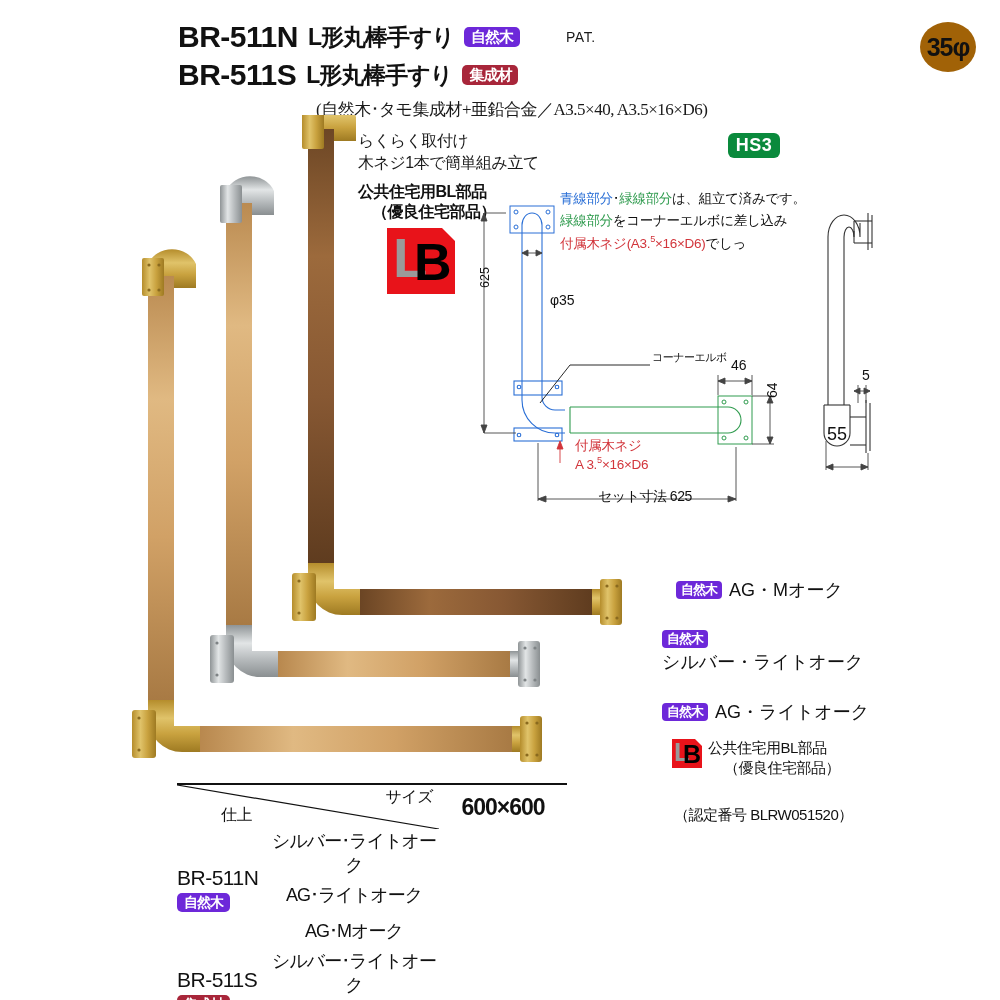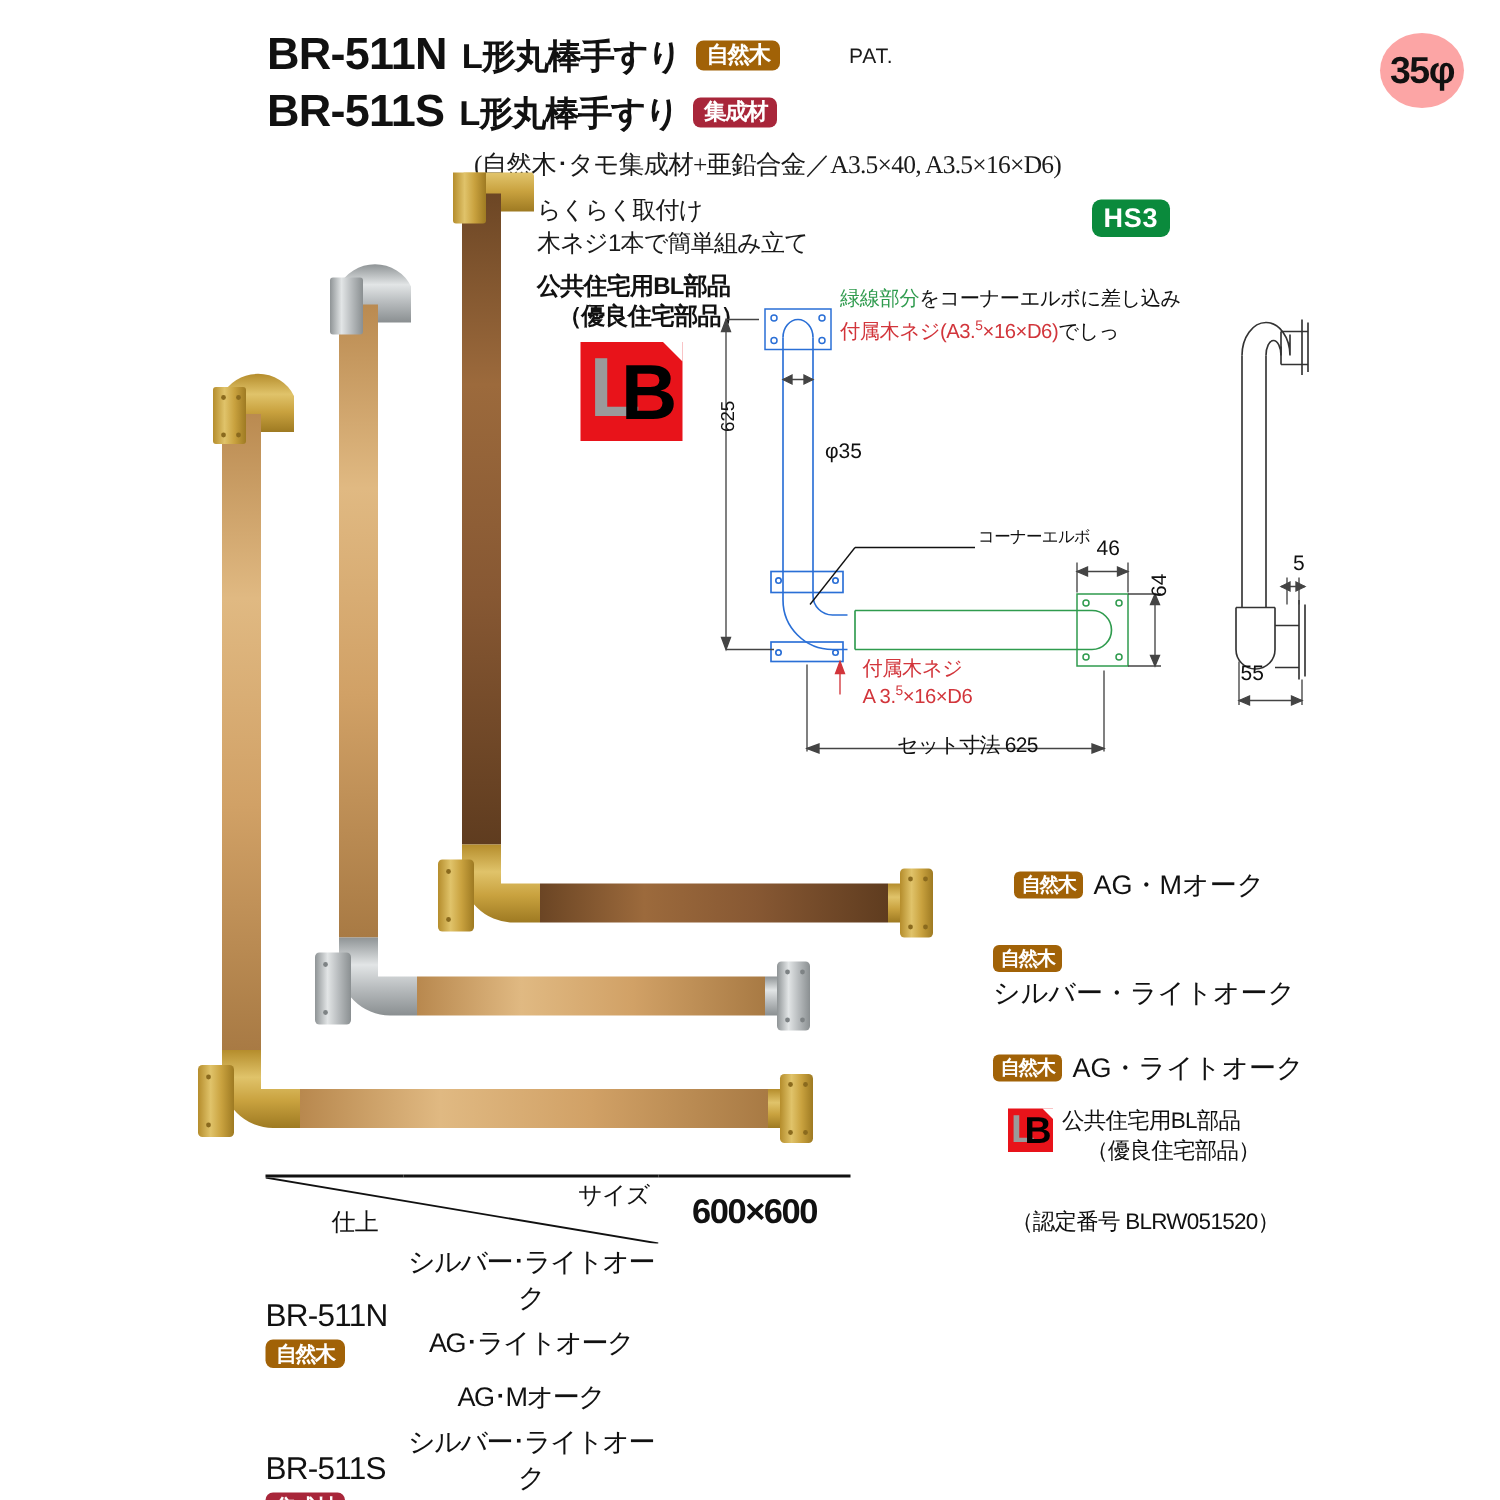--- a/index.html
+++ b/index.html
@@ -14,26 +14,26 @@
 
   
   #header{left:178px;top:20px;width:810px;}
   .title-row{display:flex;align-items:center;gap:10px;height:34px;}
   .model-code{font-size:30px;font-weight:bold;letter-spacing:-0.5px;}
   .model-desc{font-size:23px;font-weight:bold;letter-spacing:-1px;}
   .badge-mat{
     display:inline-block;color:#fff;font-size:15px;font-weight:bold;
     padding:2px 7px 3px 7px;border-radius:5px;line-height:1;letter-spacing:-1px;
   }
-  .badge-shizen{background:#a16207;}
+  .badge-shizen{background:#6d28d9;}
   .badge-shusei{background:#a8263a;}
   .pat{font-size:14px;letter-spacing:0.5px;margin-left:36px;color:#1a1a1a;}
   .badge-dia{
     position:absolute;left:742px;top:2px;width:56px;height:50px;border-radius:50%;
-    background:#fca5a5;color:#111;font-size:25px;font-weight:bold;
+    background:#a16207;color:#111;font-size:25px;font-weight:bold;
     display:flex;align-items:center;justify-content:center;letter-spacing:-1px;
   }
   #subtitle{left:316px;top:98px;font-size:17px;color:#1a1a1a;font-family:"Liberation Serif","DejaVu Serif",serif;letter-spacing:-0.5px;}
 
   
   #easy{left:358px;top:130px;font-size:16px;line-height:1.35;letter-spacing:-0.5px;color:#1a1a1a;}
   #blcaption{left:358px;top:182px;font-size:16px;font-weight:bold;line-height:1.25;letter-spacing:-0.5px;}
   #blcaption .indent{padding-left:14px;}
 
   .badge-hs3{
@@ -135,20 +135,23 @@
 <div class="abs badge-hs3">HS3</div>
 
 <div class="abs lb-logo" id="lb-big">
   <span class="corner"></span>
   <span class="l">L</span>
   <span class="b">B</span>
 </div>
 
 <div class="abs" id="assembly-note">
   <div>
+    <span class="c-blue">青線部分</span><span class="c-black">･</span><span class="c-green">緑線部分</span><span class="c-black">は、組立て済みです。</span>
+  </div>
+  <div>
     <span class="c-green">緑線部分</span><span class="c-black">をコーナーエルボに差し込み</span>
   </div>
   <div>
     <span class="c-red">付属木ネジ(A3.</span><span class="c-red sup">5</span><span class="c-red">×16×D6)</span><span class="c-black">でしっ</span>
   </div>
 </div>
 
 <svg class="abs" id="diagram" viewBox="0 0 330 330">
 
   <g stroke="#2a6fd6" fill="none" stroke-width="1.1">
@@ -284,21 +287,21 @@
 
   <g stroke="#444" fill="none" stroke-width="0.9">
     <line x1="26" y1="272" x2="68" y2="272"></line>
     <polygon points="26,272 33,269 33,275" fill="#444"></polygon>
     <polygon points="68,272 61,269 61,275" fill="#444"></polygon>
     <line x1="26" y1="246" x2="26" y2="275"></line>
     <line x1="68" y1="258" x2="68" y2="275"></line>
   </g>
 </svg>
 <div class="abs dimtext" style="left:862px;top:367px;font-size:14px;">5</div>
-<div class="abs dimtext" style="left:827px;top:440px;font-size:14px;">55</div>
+<div class="abs dimtext" style="left:827px;top:424px;font-size:18px;">55</div>
 
 <svg class="abs" id="photos" viewBox="0 0 560 665">
   <defs>
     <linearGradient id="brass" x1="0" y1="0" x2="1" y2="0">
       <stop offset="0%" stop-color="#b58d2c"></stop>
         <stop offset="35%" stop-color="#e0c36a"></stop>
       <stop offset="65%" stop-color="#c9a23f"></stop>
         <stop offset="100%" stop-color="#9e7a22"></stop>
     </linearGradient>
     <linearGradient id="brassV" x1="0" y1="0" x2="0" y2="1">

